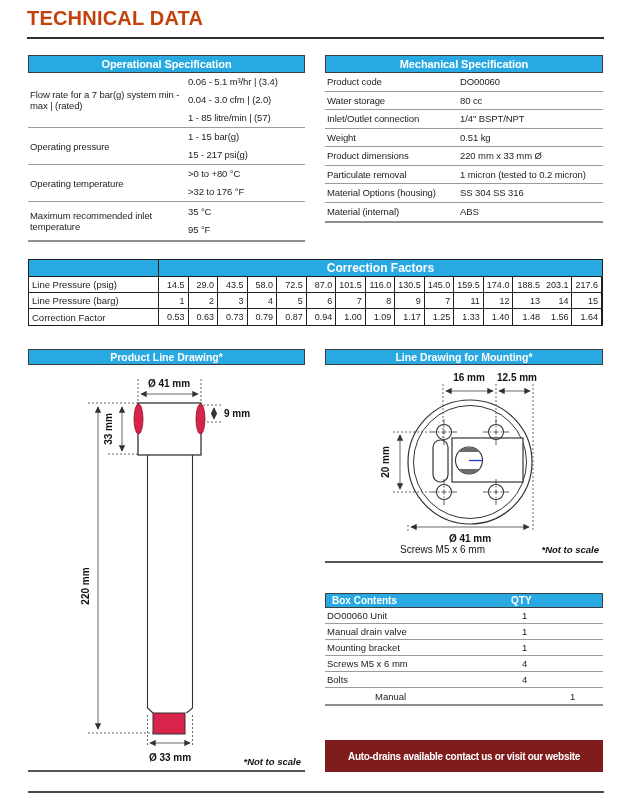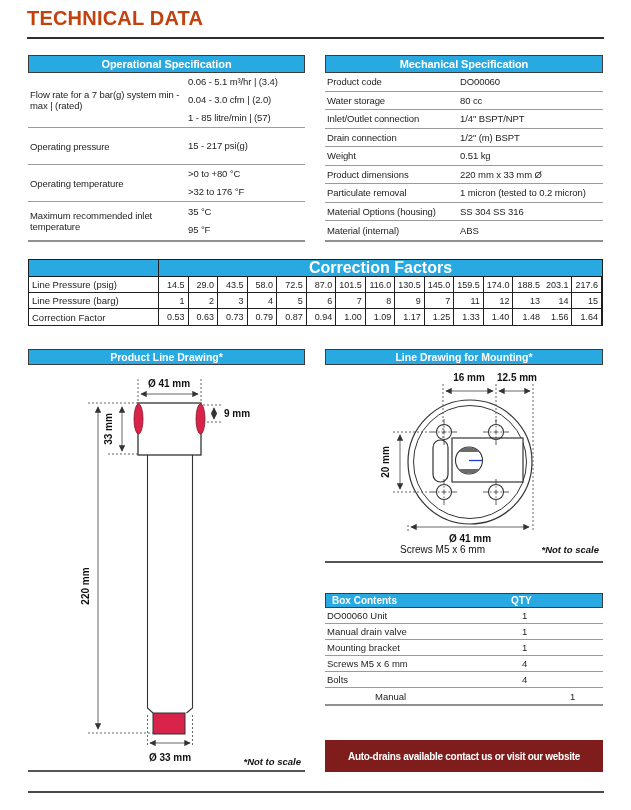--- a/index.html
+++ b/index.html
@@ -30,21 +30,21 @@
   .mech .spec-row { height:18.5px; }
   .mech .spec-label { width:135px; }
   .mech .spec-value { width:143px; }
 
   
   .corr { position:absolute; left:28px; top:259px; width:575px; font-size:9px; border:1px solid #1f1f1f; }
   .corr-grid { display:grid; grid-template-columns:130px repeat(15, 1fr); }
   .corr-grid > div { border-right:1px solid #1f1f1f; border-bottom:1px solid #1f1f1f; display:flex; align-items:center; }
   .corr-grid > div:nth-child(16n+16), .corr-grid .corr-title { border-right:none; }
   .corr-head { height:17px; }
-  .corr-title { grid-column: 2 / 17; justify-content:center; background:#29a9e2; color:#fff; font-weight:bold; font-size:16px; }
+  .corr-title { grid-column: 2 / 17; justify-content:center; background:#29a9e2; color:#fff; font-weight:bold; font-size:12px; }
   .corr-corner { background:#29a9e2; }
   .corr-label { font-size:9.5px; padding-left:3px; height:16px; }
   .corr-num { justify-content:flex-end; padding-right:3px; height:16px; }
   .corr-grid .last-row { border-bottom:none; }
 
   
   .draw-section { position:absolute; border-bottom:2px solid #555; }
   .draw-section .banner { height:16px; line-height:14px; font-size:10.5px; }
   .sec-product  { left:28px;  top:349px; width:277px; height:423px; }
   .sec-mounting { left:325px; top:349px; width:278px; height:214px; }
@@ -87,20 +87,21 @@
         <div class="spec-label">Flow rate for a 7 bar(g) system min - max | (rated)</div>
         <div class="spec-values">
           <div>0.06 - 5.1 m³/hr | (3.4)</div>
           <div>0.04 - 3.0 cfm | (2.0)</div>
           <div>1 - 85 litre/min | (57)</div>
         </div>
       </div>
       <div class="spec-row h37">
         <div class="spec-label">Operating pressure</div>
         <div class="spec-values">
+          <div>1 - 15 bar(g)</div>
           <div>15 - 217 psi(g)</div>
         </div>
       </div>
       <div class="spec-row h37">
         <div class="spec-label">Operating temperature</div>
         <div class="spec-values">
           <div>&gt;0 to +80 °C</div>
           <div>&gt;32 to 176 °F</div>
         </div>
       </div>
@@ -121,24 +122,20 @@
         <div class="spec-label">Product code</div>
         <div class="spec-value">DO00060</div>
       </div>
       <div class="spec-row">
         <div class="spec-label">Water storage</div>
         <div class="spec-value">80 cc</div>
       </div>
       <div class="spec-row">
         <div class="spec-label">Inlet/Outlet connection</div>
         <div class="spec-value">1/4" BSPT/NPT</div>
-      </div>
-      <div class="spec-row">
-        <div class="spec-label">Drain connection</div>
-        <div class="spec-value">1/2" (m) BSPT</div>
       </div>
       <div class="spec-row">
         <div class="spec-label">Weight</div>
         <div class="spec-value">0.51 kg</div>
       </div>
       <div class="spec-row">
         <div class="spec-label">Product dimensions</div>
         <div class="spec-value">220 mm x 33 mm Ø</div>
       </div>
       <div class="spec-row">

